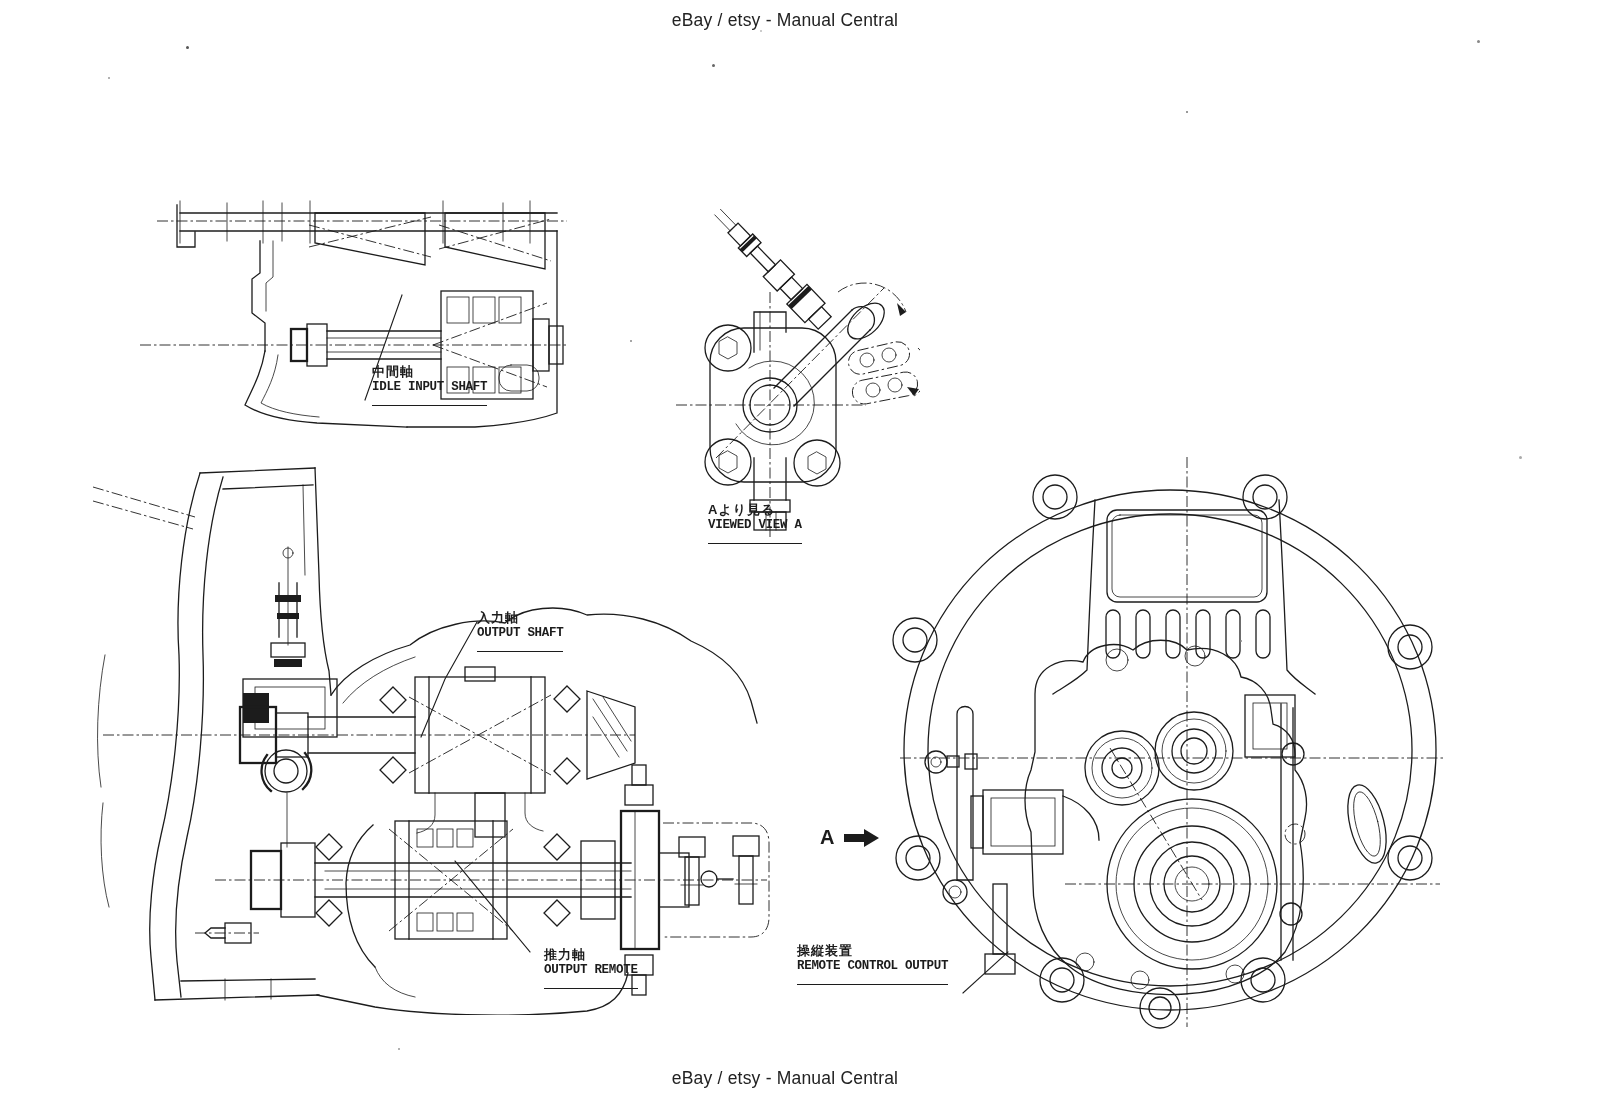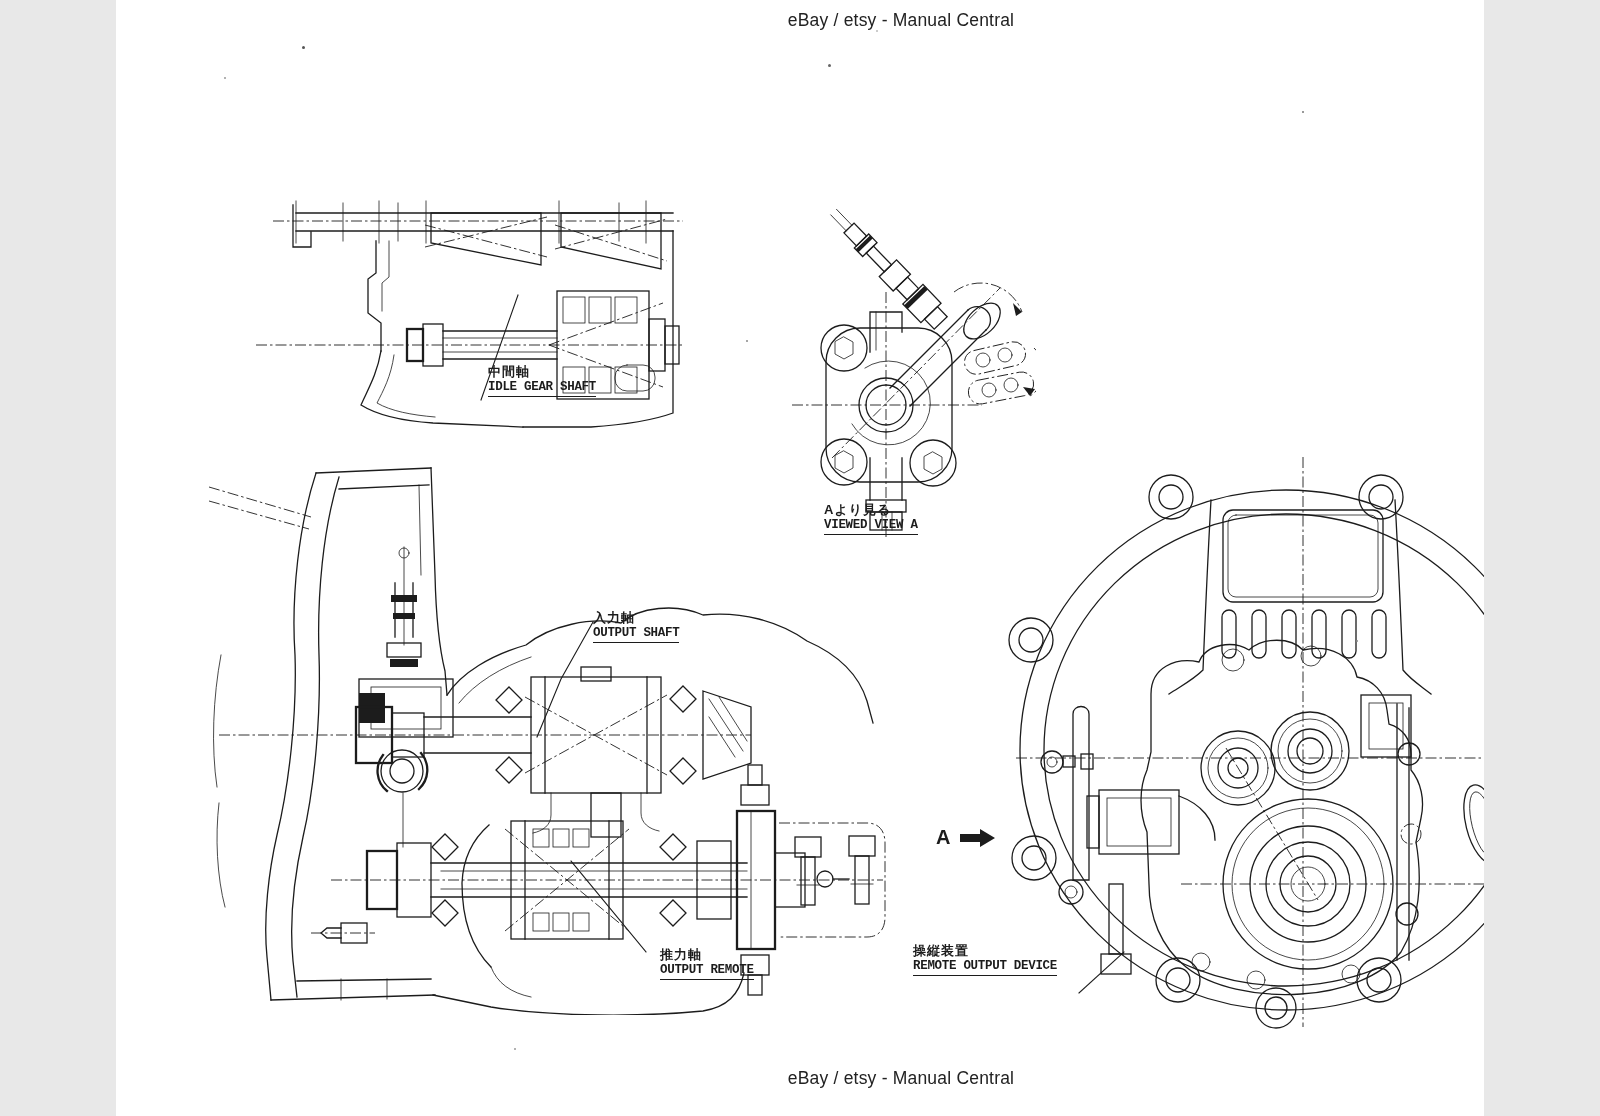--- a/index.html
+++ b/index.html
@@ -1,34 +1,34 @@
 <!DOCTYPE html>
 <html><head>
 <meta charset="utf-8">
 <style>
   html,body{margin:0;padding:0;background:#e8e8e8;}
   .page{
-    position:relative;width:1368px;height:1116px;background:#ffffff;
+    position:relative;width:1600px;height:1116px;background:#ffffff;
     font-family:"Liberation Sans",sans-serif;color:#1c1c1c;overflow:hidden;
     margin:0 auto;
   }
   .watermark{
     position:absolute;left:0;width:1570px;text-align:center;
     font-size:17.5px;color:#222;letter-spacing:0.2px;
   }
   .watermark.top{top:10px;}
   .watermark.bottom{top:1068px;}
   .title-block{position:absolute;left:170px;top:74px;}
   .title-jp{font-size:23px;letter-spacing:3px;font-weight:500;color:#1c1c1c;line-height:1.1;}
   .title-en{font-family:"Liberation Mono",monospace;font-size:16.5px;font-weight:bold;
     letter-spacing:0.5px;color:#1c1c1c;margin-top:2px;white-space:nowrap;}
   .drw{position:absolute;}
   .part-label{
     position:absolute;display:inline-block;border-bottom:1.8px solid #1c1c1c;
-    padding-bottom:1px;white-space:nowrap;background:transparent;
+    padding-bottom:10px;white-space:nowrap;background:transparent;
   }
   .lbl-jp{font-size:13px;font-weight:bold;line-height:1.15;letter-spacing:1px;}
   .lbl-en{font-family:"Liberation Mono",monospace;font-size:12.5px;font-weight:bold;
     line-height:1.2;letter-spacing:-0.3px;}
   .view-arrow{position:absolute;display:flex;align-items:center;gap:9px;}
   .view-arrow .letter{font-size:20px;font-weight:bold;letter-spacing:1px;}
   .speckle{position:absolute;border-radius:50%;}
   
   svg .s{fill:none;stroke:#1c1c1c;stroke-width:1.3;stroke-linecap:square;stroke-linejoin:miter;}
   svg .b{stroke-width:2.3;}
@@ -368,41 +368,41 @@
 
   <div class="view-arrow" style="left:820px;top:826px">
     <span class="letter">A</span>
     <svg width="36" height="20" viewBox="0 0 36 20">
       <polygon points="0,6 20,6 20,1 35,10 20,19 20,14 0,14" fill="#1c1c1c"></polygon>
     </svg>
   </div>
 
   <div class="part-label" style="left:372px;top:365px">
     <div class="lbl-jp">中間軸</div>
-    <div class="lbl-en">IDLE GEAR SHAFT</div>
+    <div class="lbl-en">IDLE INPUT SHAFT</div>
   </div>
 
   <div class="part-label" style="left:708px;top:503px">
     <div class="lbl-jp">Aより見る</div>
     <div class="lbl-en">VIEWED VIEW A</div>
   </div>
 
   <div class="part-label" style="left:477px;top:611px">
     <div class="lbl-jp">入力軸</div>
     <div class="lbl-en">OUTPUT SHAFT</div>
   </div>
 
   <div class="part-label" style="left:544px;top:948px">
     <div class="lbl-jp">推力軸</div>
     <div class="lbl-en">OUTPUT REMOTE</div>
   </div>
 
   <div class="part-label" style="left:797px;top:944px">
     <div class="lbl-jp">操縦装置</div>
-    <div class="lbl-en">REMOTE OUTPUT DEVICE</div>
+    <div class="lbl-en">REMOTE CONTROL OUTPUT</div>
   </div>
 
   <div class="speckle" style="left:186px;top:46px;width:3px;height:3px;background:#555"></div>
   <div class="speckle" style="left:712px;top:64px;width:3px;height:3px;background:#666"></div>
   <div class="speckle" style="left:1477px;top:40px;width:3px;height:3px;background:#888"></div>
   <div class="speckle" style="left:1186px;top:111px;width:2px;height:2px;background:#777"></div>
   <div class="speckle" style="left:108px;top:77px;width:2px;height:2px;background:#999"></div>
   <div class="speckle" style="left:630px;top:340px;width:2px;height:2px;background:#888"></div>
   <div class="speckle" style="left:1519px;top:456px;width:3px;height:3px;background:#aaa"></div>
   <div class="speckle" style="left:398px;top:1048px;width:2px;height:2px;background:#999"></div>

